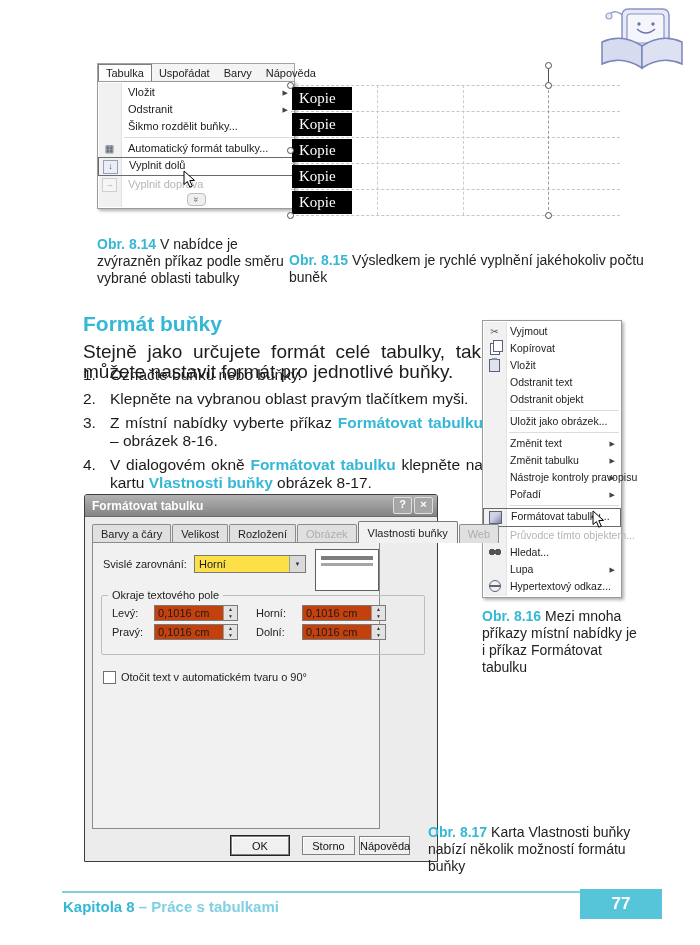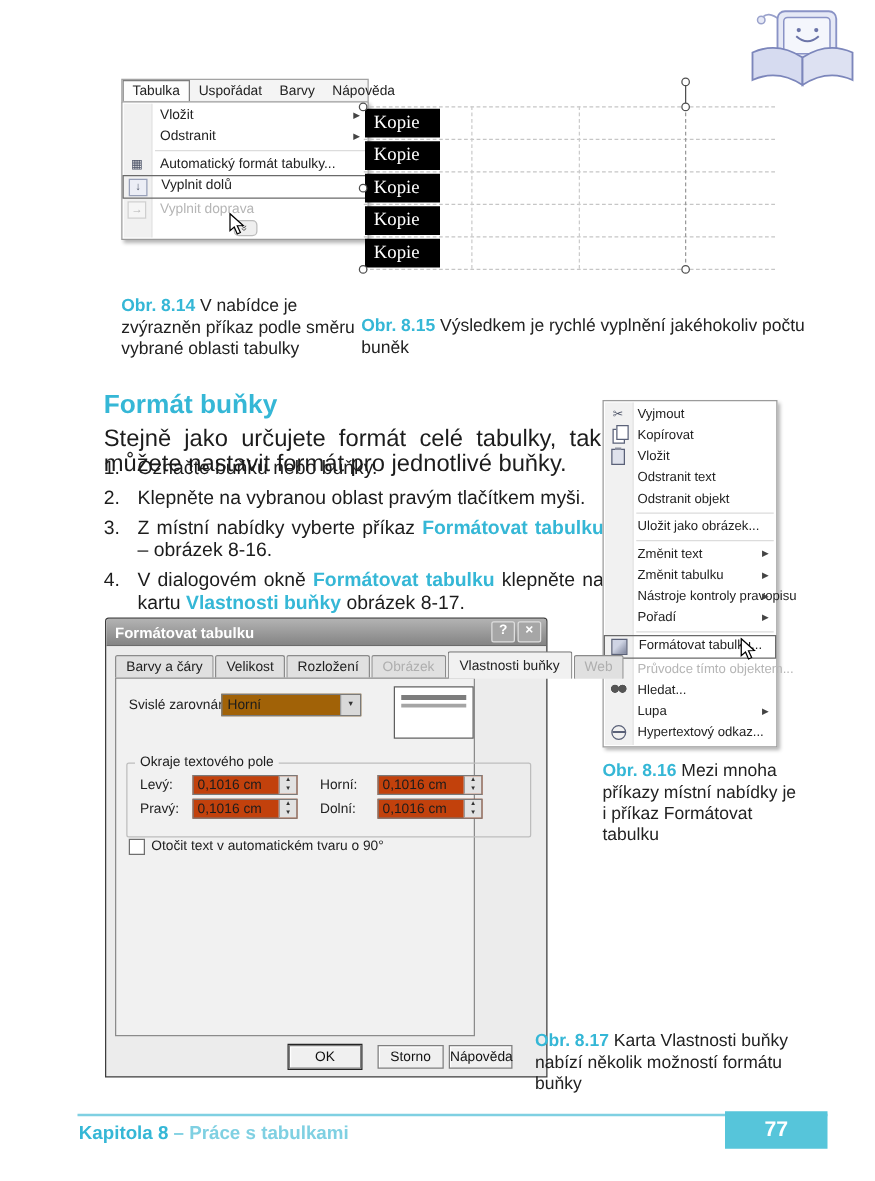--- a/index.html
+++ b/index.html
@@ -74,28 +74,28 @@
   .tbtn{width:17px;height:15px;margin-left:2px;background:#a6a6a6;border:1px solid #dedede;border-radius:2px;
         color:#fff;font-weight:bold;font-size:11px;line-height:13px;text-align:center;}
   .tabs{position:absolute;left:7px;top:26px;right:7px;display:flex;align-items:flex-end;}
   .tab{padding:3px 8px 3px;border:1px solid #8b8b8b;border-bottom:none;border-radius:2px 2px 0 0;
        background:#e0e0e0;margin-right:1px;color:#222;white-space:nowrap;}
   .tab.active{background:#f1f1f1;padding:5px 9px 4px;position:relative;z-index:2;border-color:#7a7a7a;}
   .tab.dis{color:#aeaeae;}
   .dpanel{position:absolute;left:7px;top:47px;width:288px;height:287px;background:#f1f1f1;
           border:1px solid #8b8b8b;box-sizing:border-box;z-index:1;}
   .flabel{position:absolute;color:#222;}
-  .combo{position:absolute;left:84px;top:12px;width:112px;height:18px;background:#a16207;border:1px solid #7a7a7a;box-sizing:border-box;padding-left:32px;}
+  .combo{position:absolute;left:101px;top:12px;width:112px;height:18px;background:#fde047;border:1px solid #7a7a7a;box-sizing:border-box;padding-left:32px;}
   .combo .cval{position:absolute;left:4px;top:2px;font-size:11px;}
   .combo .cbtn{position:absolute;right:0;top:0;bottom:0;width:15px;background:#d9d9d9;border-left:1px solid #9a9a9a;
                text-align:center;font-size:6px;line-height:16px;color:#333;}
   .preview{position:absolute;left:222px;top:6px;width:62px;height:40px;background:#fff;border:1px solid #5f5f5f;}
   .pbar1{position:absolute;left:5px;right:5px;top:6px;height:4px;background:#7d7d7d;}
   .pbar2{position:absolute;left:5px;right:5px;top:13px;height:3px;background:#a5a5a5;}
-  .fset{position:absolute;left:8px;top:67px;width:322px;height:58px;border:1px solid #bdbdbd;border-radius:2px;}
+  .fset{position:absolute;left:8px;top:52px;width:322px;height:58px;border:1px solid #bdbdbd;border-radius:2px;}
   .legend{position:absolute;left:6px;top:-7px;background:#f1f1f1;padding:0 4px;font-size:11px;}
   .fld{position:absolute;height:16px;background:#c2410c;border:1px solid #7a7a7a;box-sizing:border-box;font-size:11px;}
   .fld .fval{position:absolute;left:3px;top:1px;}
   .spin{position:absolute;right:0;top:0;bottom:0;width:13px;background:#e2e2e2;border-left:1px solid #9a9a9a;
         display:flex;flex-direction:column;}
   .spin span{flex:1;font-size:5px;line-height:7px;text-align:center;color:#333;}
   .chk{position:absolute;left:10px;top:128px;width:11px;height:11px;background:#fff;border:1px solid #6f6f6f;}
   .chklab{position:absolute;left:28px;top:128px;font-size:11px;}
   .dbtn{position:absolute;top:341px;height:19px;background:#f0f0f0;border:1px solid #7f7f7f;
         box-shadow:inset 1px 1px 0 #fff;font-size:11px;text-align:center;line-height:18px;color:#111;box-sizing:border-box;}
@@ -139,20 +139,23 @@
 
   <div class="mpop">
     <div class="gutter"></div>
     <div class="mi">
       <span>Vložit</span>
       <span class="subarr">▶</span>
     </div>
     <div class="mi">
       <span>Odstranit</span>
       <span class="subarr">▶</span>
+    </div>
+    <div class="mi">
+      <span>Šikmo rozdělit buňky...</span>
     </div>
     <div class="msep"></div>
     <div class="mi">
       <span class="ic">▦</span>
       <span>Automatický formát tabulky...</span>
     </div>
     <div class="mi hl">
       <span class="ic ic-box">↓</span>
       <span>Vyplnit dolů</span>
     </div>

